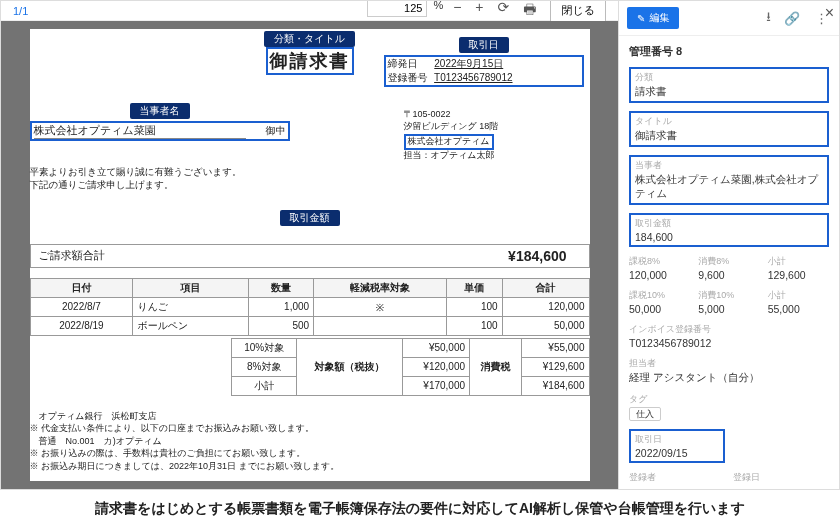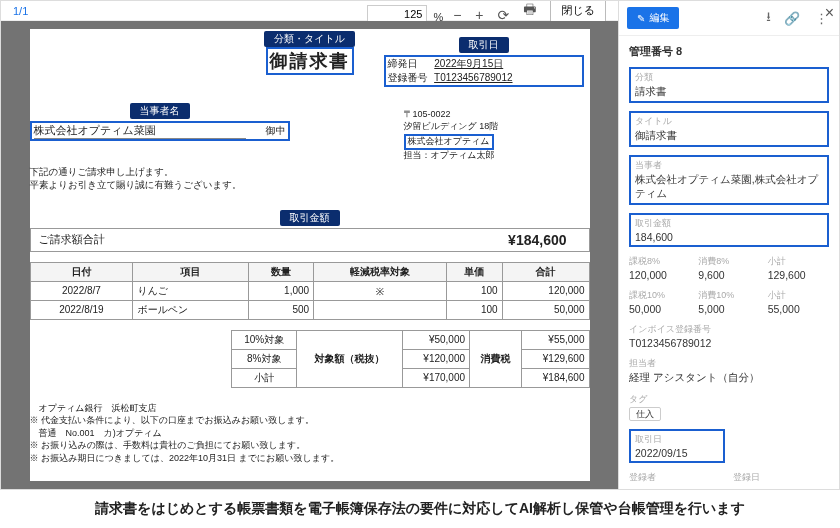--- a/index.html
+++ b/index.html
@@ -1,50 +1,50 @@
 <!DOCTYPE html>
 <html><head>
 <meta charset="utf-8">
 <style>
 * { box-sizing: border-box; margin: 0; padding: 0; }
 body { font-family: "Meiryo", "Hiragino Sans", sans-serif; font-size: 11px; background: #fff; color: #333; }
 .app { display: flex; height: 490px; width: 840px; overflow: hidden; border: 1px solid #ddd; }
 .main-view { flex: 1; display: flex; flex-direction: column; border-right: 1px solid #ddd; }
 .toolbar { display: flex; align-items: center; padding: 4px 12px; border-bottom: 1px solid #eee; gap: 10px; height: 20px; }
 .toolbar .pagecount { color: #1a73e8; font-size: 11px; flex: 1; }
-.toolbar .zoom { display: flex; align-items: flex-end; gap: 6px; }
+.toolbar .zoom { display: flex; align-items: flex-start; gap: 6px; }
 .toolbar input.zoomval { width: 60px; border: 1px solid #ccc; padding: 2px 4px; font-size: 11px; text-align: right; }
 .toolbar .ico { cursor: pointer; font-size: 14px; color: #555; padding: 0 4px; }
 .toolbar .closebtn { border: 1px solid #bbb; background: #fff; padding: 3px 10px; font-size: 11px; cursor: pointer; }
 .doc-area { flex: 1; overflow: auto; background: #737373; display: flex; justify-content: center; padding: 8px; }
 .doc { width: 560px; background: #fff; position: relative; font-size: 10px; color: #222; }
 .label-pill { background: #0b2d6e; color: #fff; font-size: 10px; padding: 1px 10px; border-radius: 2px; display: inline-block; }
 .hl { border: 2px solid #1a5fd0; padding: 0 2px; }
 .doc-title-wrap { text-align: center; margin-top: 2px; }
 .doc-title { font-size: 18px; font-weight: bold; letter-spacing: 2px; display: inline-block; }
 .top-right { position: absolute; right: 6px; top: 8px; width: 200px; }
 .top-right .dates { font-size: 10px; text-align: left; }
 .top-right .dates span.lbl { display: inline-block; width: 44px; }
 .addr-block { position: absolute; right: 6px; top: 80px; width: 180px; font-size: 9px; line-height: 1.3; }
 .party-block { margin-top: 28px; width: 260px; }
 .party-row { display: flex; align-items: center; }
 .party-row .party-name { flex: 1; border-bottom: 1px solid #888; font-size: 11px; }
 .party-row .suffix { width: 40px; text-align: right; font-size: 10px; }
 .greeting { margin-top: 24px; font-size: 9.5px; line-height: 1.4; }
 .amount-section { margin-top: 18px; }
 .amount-label-row { text-align: center; }
-.amount-row { display: flex; border: 1px solid #999; margin-top: 2px; }
+.amount-row { display: flex; border: 1px solid #999; margin-top: 18px; }
 .amount-row .label { flex: 1; padding: 3px 6px; font-size: 11px; }
 .amount-row .val { text-align: right; padding: 3px 20px; font-size: 14px; font-weight: bold; }
 .line-table { width: 100%; border-collapse: collapse; margin-top: 10px; font-size: 10px; }
 .line-table th, .line-table td { border: 1px solid #999; padding: 2px 4px; }
 .line-table th { background: #f4f4f4; text-align: center; }
 .line-table td.num { text-align: right; }
 .line-table td.ctr { text-align: center; }
-.tax-table { width: 64%; margin-left: auto; border-collapse: collapse; margin-top: 10px; font-size: 10px; }
+.tax-table { width: 64%; margin-left: auto; border-collapse: collapse; margin-top: 2px; font-size: 10px; }
 .tax-table th, .tax-table td { border: 1px solid #999; padding: 2px 4px; text-align: center; }
 .tax-table td.num { text-align: right; }
 .notes { margin-top: 14px; font-size: 9px; line-height: 1.4; }
 
 .side-panel { width: 220px; display: flex; flex-direction: column; font-size: 10px; }
 .side-top { display: flex; align-items: center; padding: 6px 8px; border-bottom: 1px solid #eee; gap: 8px; }
 .edit-btn { background: #1a73e8; color: #fff; border: none; padding: 4px 10px; font-size: 10px; cursor: pointer; display: flex; align-items: center; gap: 4px; border-radius: 2px; }
 .side-top .spacer { flex: 1; }
 .side-top .icon { color: #666; cursor: pointer; font-size: 13px; padding: 0 3px; }
 .close-x { position: absolute; right: 6px; top: 4px; font-size: 16px; color: #555; cursor: pointer; }
@@ -104,22 +104,22 @@
         </div>
 
         <div class="addr-block">
           <div>〒105-0022</div>
           <div>汐留ビルディング 18階</div>
           <div class="hl" style="display:inline-block;margin-top:2px">株式会社オプティム</div>
           <div>担当：オプティム太郎</div>
         </div>
 
         <div class="greeting">
+          <div>平素よりお引き立て賜り誠に有難うございます。</div>
           <div>下記の通りご請求申し上げます。</div>
-          <div>平素よりお引き立て賜り誠に有難うございます。</div>
         </div>
 
         <div class="amount-section">
           <div class="amount-label-row"><span class="label-pill">取引金額</span></div>
           <div class="amount-row hl">
             <span class="label">ご請求額合計</span>
             <span class="val">¥184,600</span>
           </div>
         </div>
 

